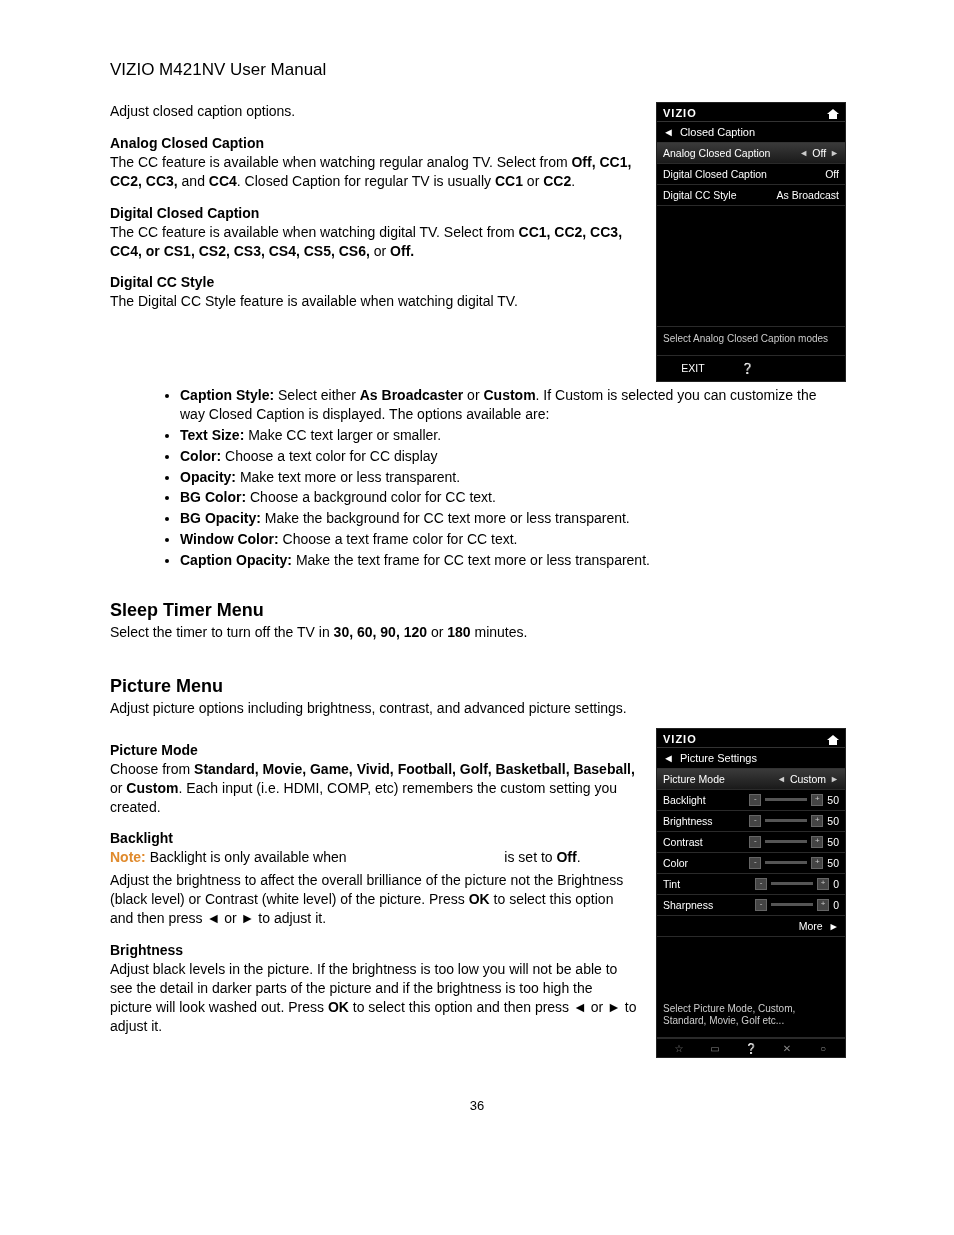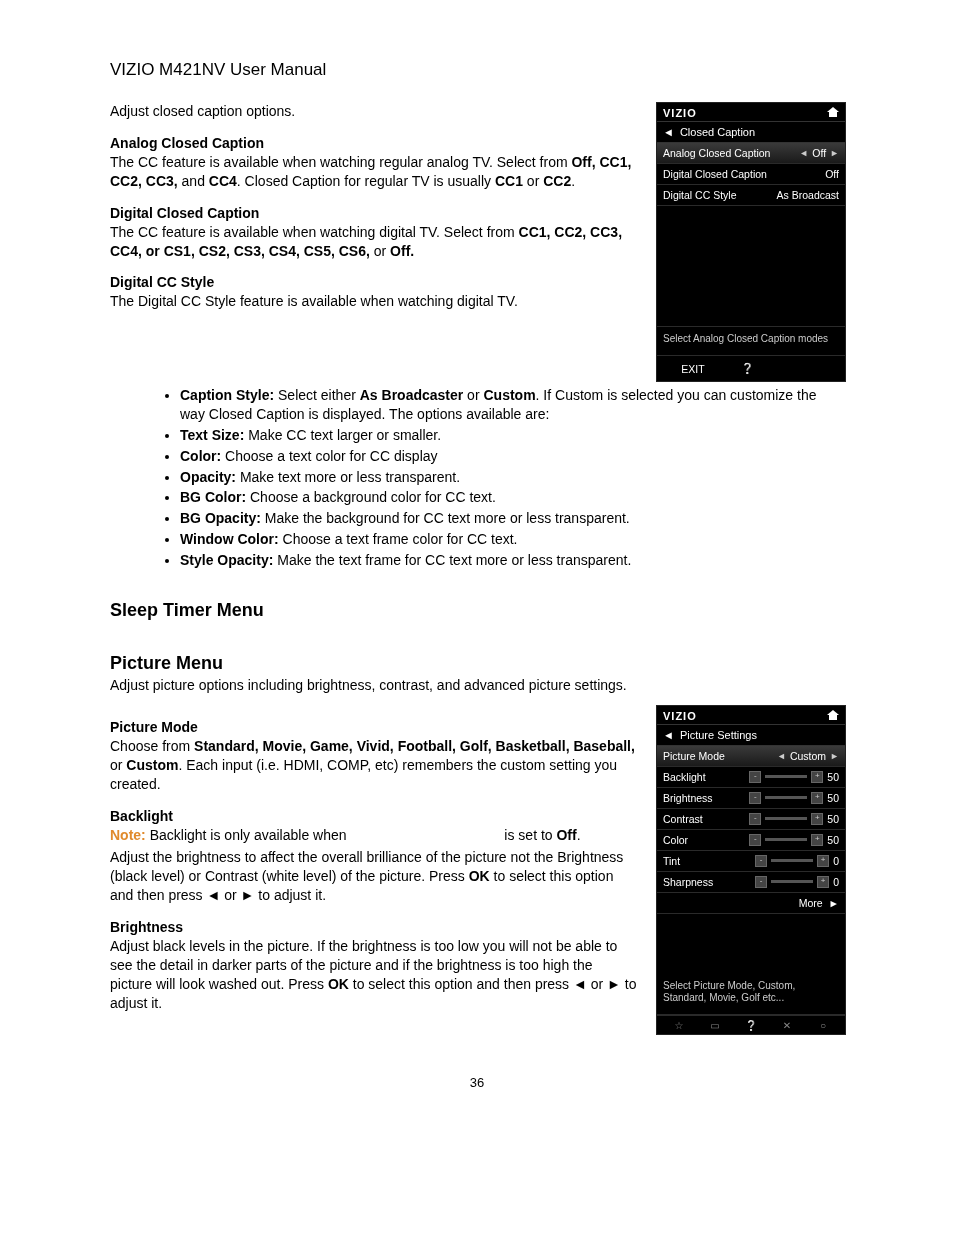--- a/index.html
+++ b/index.html
@@ -52,21 +52,21 @@
   .osd {
     background: #000;
     color: #fff;
     width: 188px;
     font-size: 10.5px;
     border: 1px solid #222;
   }
   .osd-top {
     display: flex;
     justify-content: space-between;
-    align-items: flex-start;
+    align-items: flex-end;
     padding: 4px 6px 2px 6px;
     border-bottom: 1px solid #333;
     letter-spacing: 1px;
     font-weight: bold;
     font-size: 11px;
   }
   .osd-breadcrumb {
     display: flex;
     align-items: center;
     gap: 6px;
@@ -94,21 +94,21 @@
   }
   .osd-hint {
     padding: 6px 6px 10px 6px;
     font-size: 10px;
     color: #ccc;
     border-bottom: 1px solid #2a2a2a;
     line-height: 1.2;
   }
   .osd-bottom {
     display: flex;
-    align-items: center;
+    align-items: flex-start;
     justify-content: space-around;
     padding: 6px 6px;
     font-size: 10.5px;
   }
   .home-icon {
     width: 12px;
     height: 10px;
     position: relative;
     display: inline-block;
   }
@@ -241,26 +241,29 @@
   </div>
 
   <ul class="bullets">
     <li><span class="bold">Caption Style:</span><span> Select either </span><span class="bold">As Broadcaster</span><span> or </span><span class="bold">Custom</span><span>. If Custom is selected you can customize the way Closed Caption is displayed. The options available are:</span></li>
     <li><span class="bold">Text Size:</span><span> Make CC text larger or smaller.</span></li>
     <li><span class="bold">Color:</span><span> Choose a text color for CC display</span></li>
     <li><span class="bold">Opacity:</span><span> Make text more or less transparent.</span></li>
     <li><span class="bold">BG Color:</span><span> Choose a background color for CC text.</span></li>
     <li><span class="bold">BG Opacity:</span><span> Make the background for CC text more or less transparent.</span></li>
     <li><span class="bold">Window Color:</span><span> Choose a text frame color for CC text.</span></li>
-    <li><span class="bold">Style Opacity:</span><span> Make the text frame for CC text more or less transparent.</span></li>
+    <li><span class="bold">Caption Opacity:</span><span> Make the text frame for CC text more or less transparent.</span></li>
   </ul>
 
   <div style="height:24px"></div>
 
   <h2 class="section-title">Sleep Timer Menu</h2>
+  <p>
+    <span>Select the timer to turn off the TV in </span><span class="bold">30, 60, 90, 120</span><span> or </span><span class="bold">180</span><span> minutes.</span>
+  </p>
 
   <div style="height:30px"></div>
 
   <h2 class="section-title">Picture Menu</h2>
   <p>Adjust picture options including brightness, contrast, and advanced picture settings.</p>
 
   <div class="row" style="margin-top:10px">
     <div class="text-col">
 
       <h3 class="sub-title">Picture Mode</h3>

